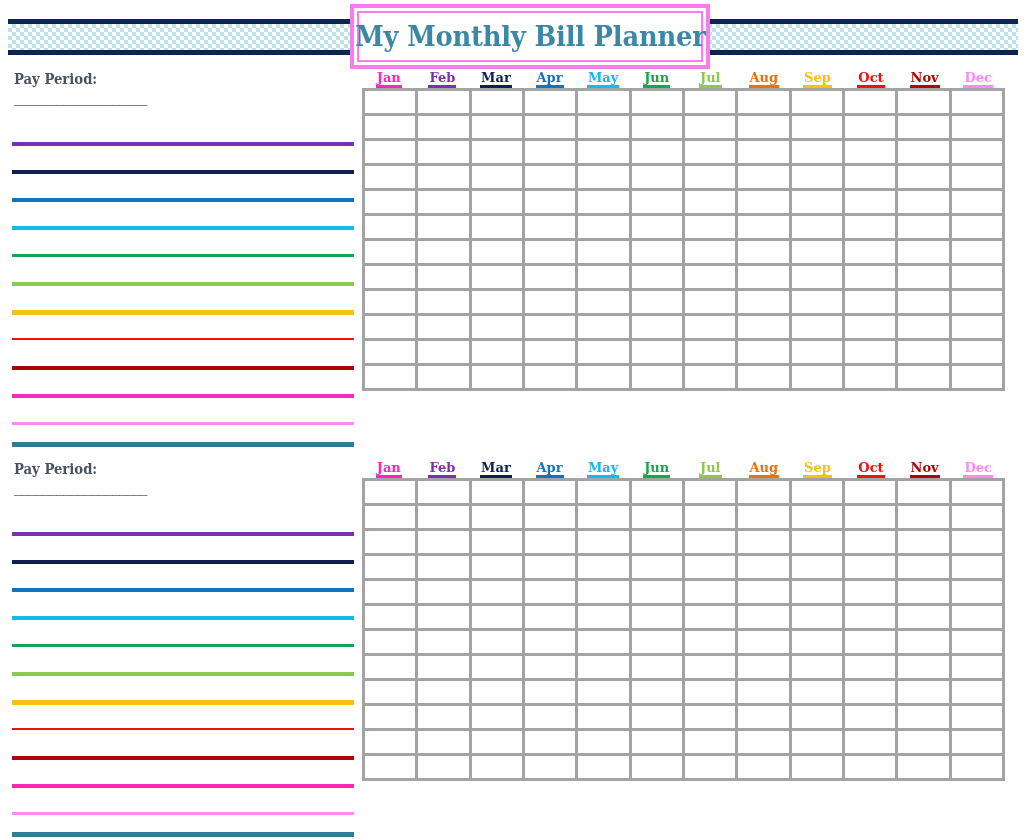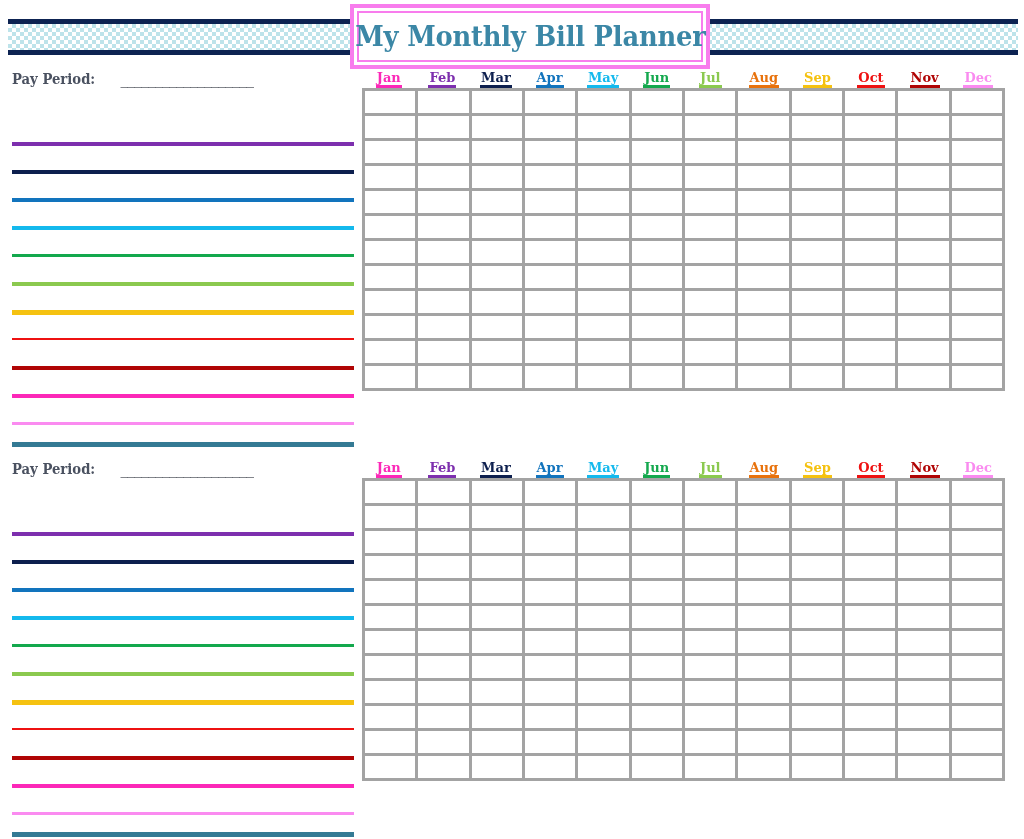--- a/index.html
+++ b/index.html
@@ -75,35 +75,36 @@
   #section-1 { top: 70px; }
   #section-2 { top: 460px; }
 
   .pay-period-row {
     position: absolute;
     left: 12px;
     top: 0px;
     display: flex;
     align-items: baseline;
     white-space: nowrap;
+    flex-direction: column;
   }
   .pay-period-label {
     color: #4a5160;
     font-family: "DejaVu Serif", serif;
     font-weight: bold;
     font-size: 15px;
     transform: scaleX(0.88);
     transform-origin: left center;
   }
   .pay-period-blank {
     color: #2a2f3a;
     font-family: "DejaVu Serif", serif;
     font-size: 15px;
     letter-spacing: -0.5px;
-    margin-left: 14px;
+    margin-left: 2px;
   }
 
   
   .lines-area {
     position: absolute;
     left: 12px;
     top: 60px;
     width: 342px;
   }
   .bill-line {

